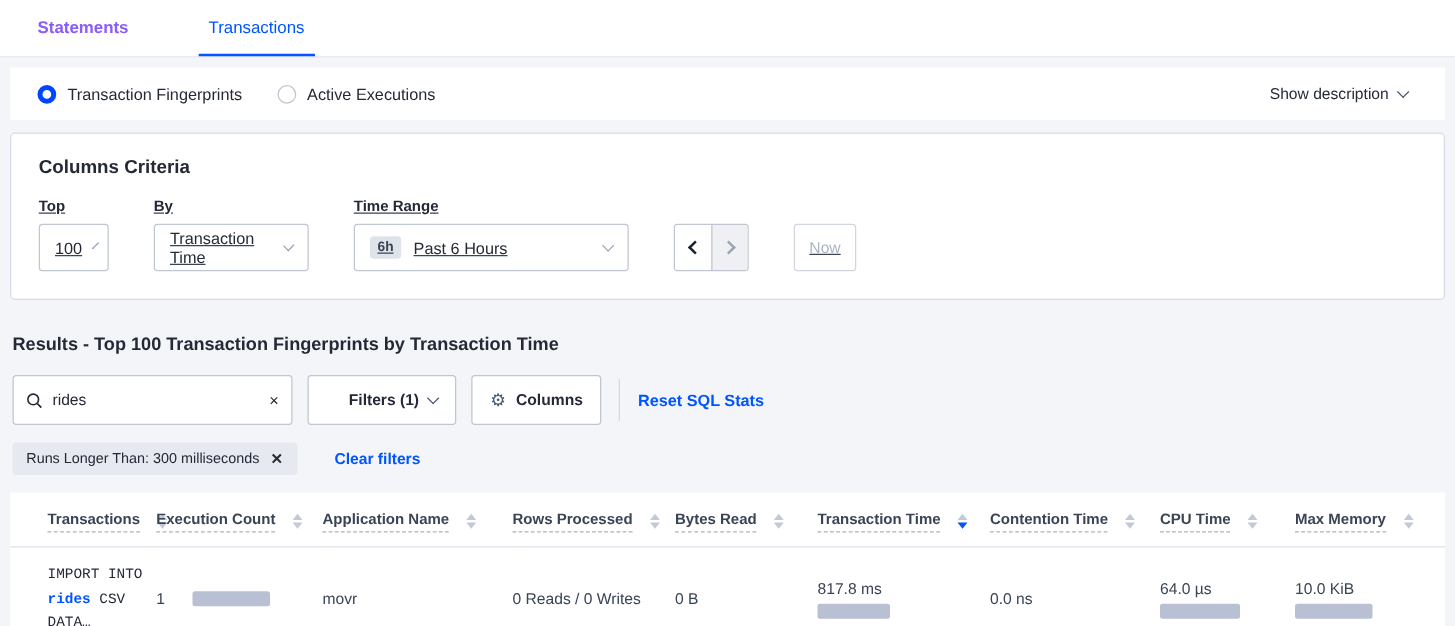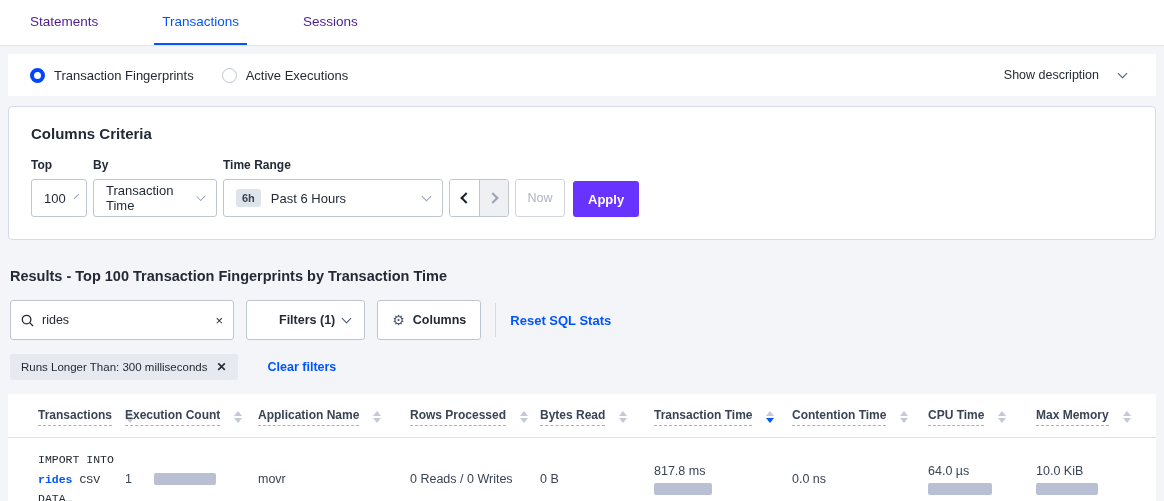--- a/index.html
+++ b/index.html
@@ -3,42 +3,42 @@
 <meta charset="utf-8">
 <style>
   * { margin:0; padding:0; box-sizing:border-box; }
   html,body { width:1164px; height:501px; overflow:hidden; background:#f4f5f9;
               font-family:"Liberation Sans", sans-serif; color:#394455; }
 
   
   .tabbar { background:#fff; height:46px; display:flex; align-items:stretch;
             padding-left:22px; border-bottom:1px solid #e2e5ef; }
   .tab { display:flex; align-items:center; padding:0 8px; margin-right:48px;
-         font-size:13.5px; color:#4c1d95; cursor:pointer; border-bottom:2px solid transparent; }
+         font-size:13.5px; color:#8b5cf6; cursor:pointer; border-bottom:2px solid transparent;font-weight:bold; }
   .tab.active { color:#0055ff; border-bottom-color:#0055ff; font-weight:400; }
 
   
   .radio-row { background:#fff; margin:8px 8px 0 8px; height:42px;
                display:flex; align-items:center; padding:0 30px 0 22px; gap:28px; }
   .radio-opt { display:flex; align-items:center; gap:9px; font-size:13px; color:#242a35; cursor:pointer; }
   .radio-circle { width:15px; height:15px; border-radius:50%; background:#fff; border:1px solid #c0c6d0; }
   .radio-circle.checked { border:4.5px solid #0046ff; }
-  .show-desc { margin-left:auto; display:flex; align-items:center; gap:20px;
+  .show-desc { margin-left:auto; display:flex; align-items:center; gap:8px;
                font-size:12.5px; color:#242a35; cursor:pointer; }
 
   
   .chev { width:7px; height:7px; border-right:1.6px solid #475872; border-bottom:1.6px solid #475872;
           transform:rotate(45deg); display:inline-block; margin-top:-3px; }
   .chev.light { border-color:#9aa4b5; }
 
   
   .criteria-card { background:#fff; margin:10px 8px 0 8px; border:1px solid #d6dbe7;
                    border-radius:4px; padding:18px 22px 22px 22px; }
   .criteria-title { font-size:15px; font-weight:700; color:#242a35; margin-bottom:16px; }
-  .criteria-row { display:flex; align-items:flex-end; gap:6px; }
+  .criteria-row { display:flex; align-items:flex-end; gap:36px;text-decoration:underline; }
   .field { display:flex; flex-direction:column; gap:7px; }
   .field-label { font-size:12px; font-weight:700; color:#242a35; }
   .select { height:38px; border:1px solid #c0c6d0; border-radius:3px; background:#fff;
             display:flex; align-items:center; gap:10px; padding:0 12px; font-size:13px;
             color:#242a35; cursor:pointer; }
   .select .chev { margin-left:auto; }
   .sel-top { width:56px; }
   .sel-by { width:124px; }
   .sel-time { width:220px; }
   .time-badge { background:#dfe3ea; color:#394455; font-size:11px; font-weight:700;
@@ -113,23 +113,20 @@
 </head>
 <body>
 
 <header class="tabbar">
   <div class="tab">
       <span>Statements</span>
     </div>
   <div class="tab active">
       <span>Transactions</span>
     </div>
-  <div class="tab">
-      <span>Sessions</span>
-    </div>
 </header>
 
 <section class="radio-row">
   <label class="radio-opt">
     <span class="radio-circle checked"></span>
     <span>Transaction Fingerprints</span>
   </label>
   <label class="radio-opt">
     <span class="radio-circle"></span>
     <span>Active Executions</span>
@@ -172,21 +169,20 @@
     <div class="arrow-group">
       <button class="arrow-btn">
         <span class="arr left"></span>
       </button>
       <button class="arrow-btn disabled">
         <span class="arr right"></span>
       </button>
     </div>
 
     <button class="btn-now">Now</button>
-    <button class="btn-apply">Apply</button>
   </div>
 </section>
 
 <h3 class="results-heading">Results - Top 100 Transaction Fingerprints by Transaction Time</h3>
 
 <div class="results-toolbar">
   <div class="search-box">
     <svg width="13" height="13" viewBox="0 0 14 14">
       <circle cx="6" cy="6" r="4.6" fill="none" stroke="#242a35" stroke-width="1.4"></circle>
       <line x1="9.6" y1="9.6" x2="13" y2="13" stroke="#242a35" stroke-width="1.4"></line>

